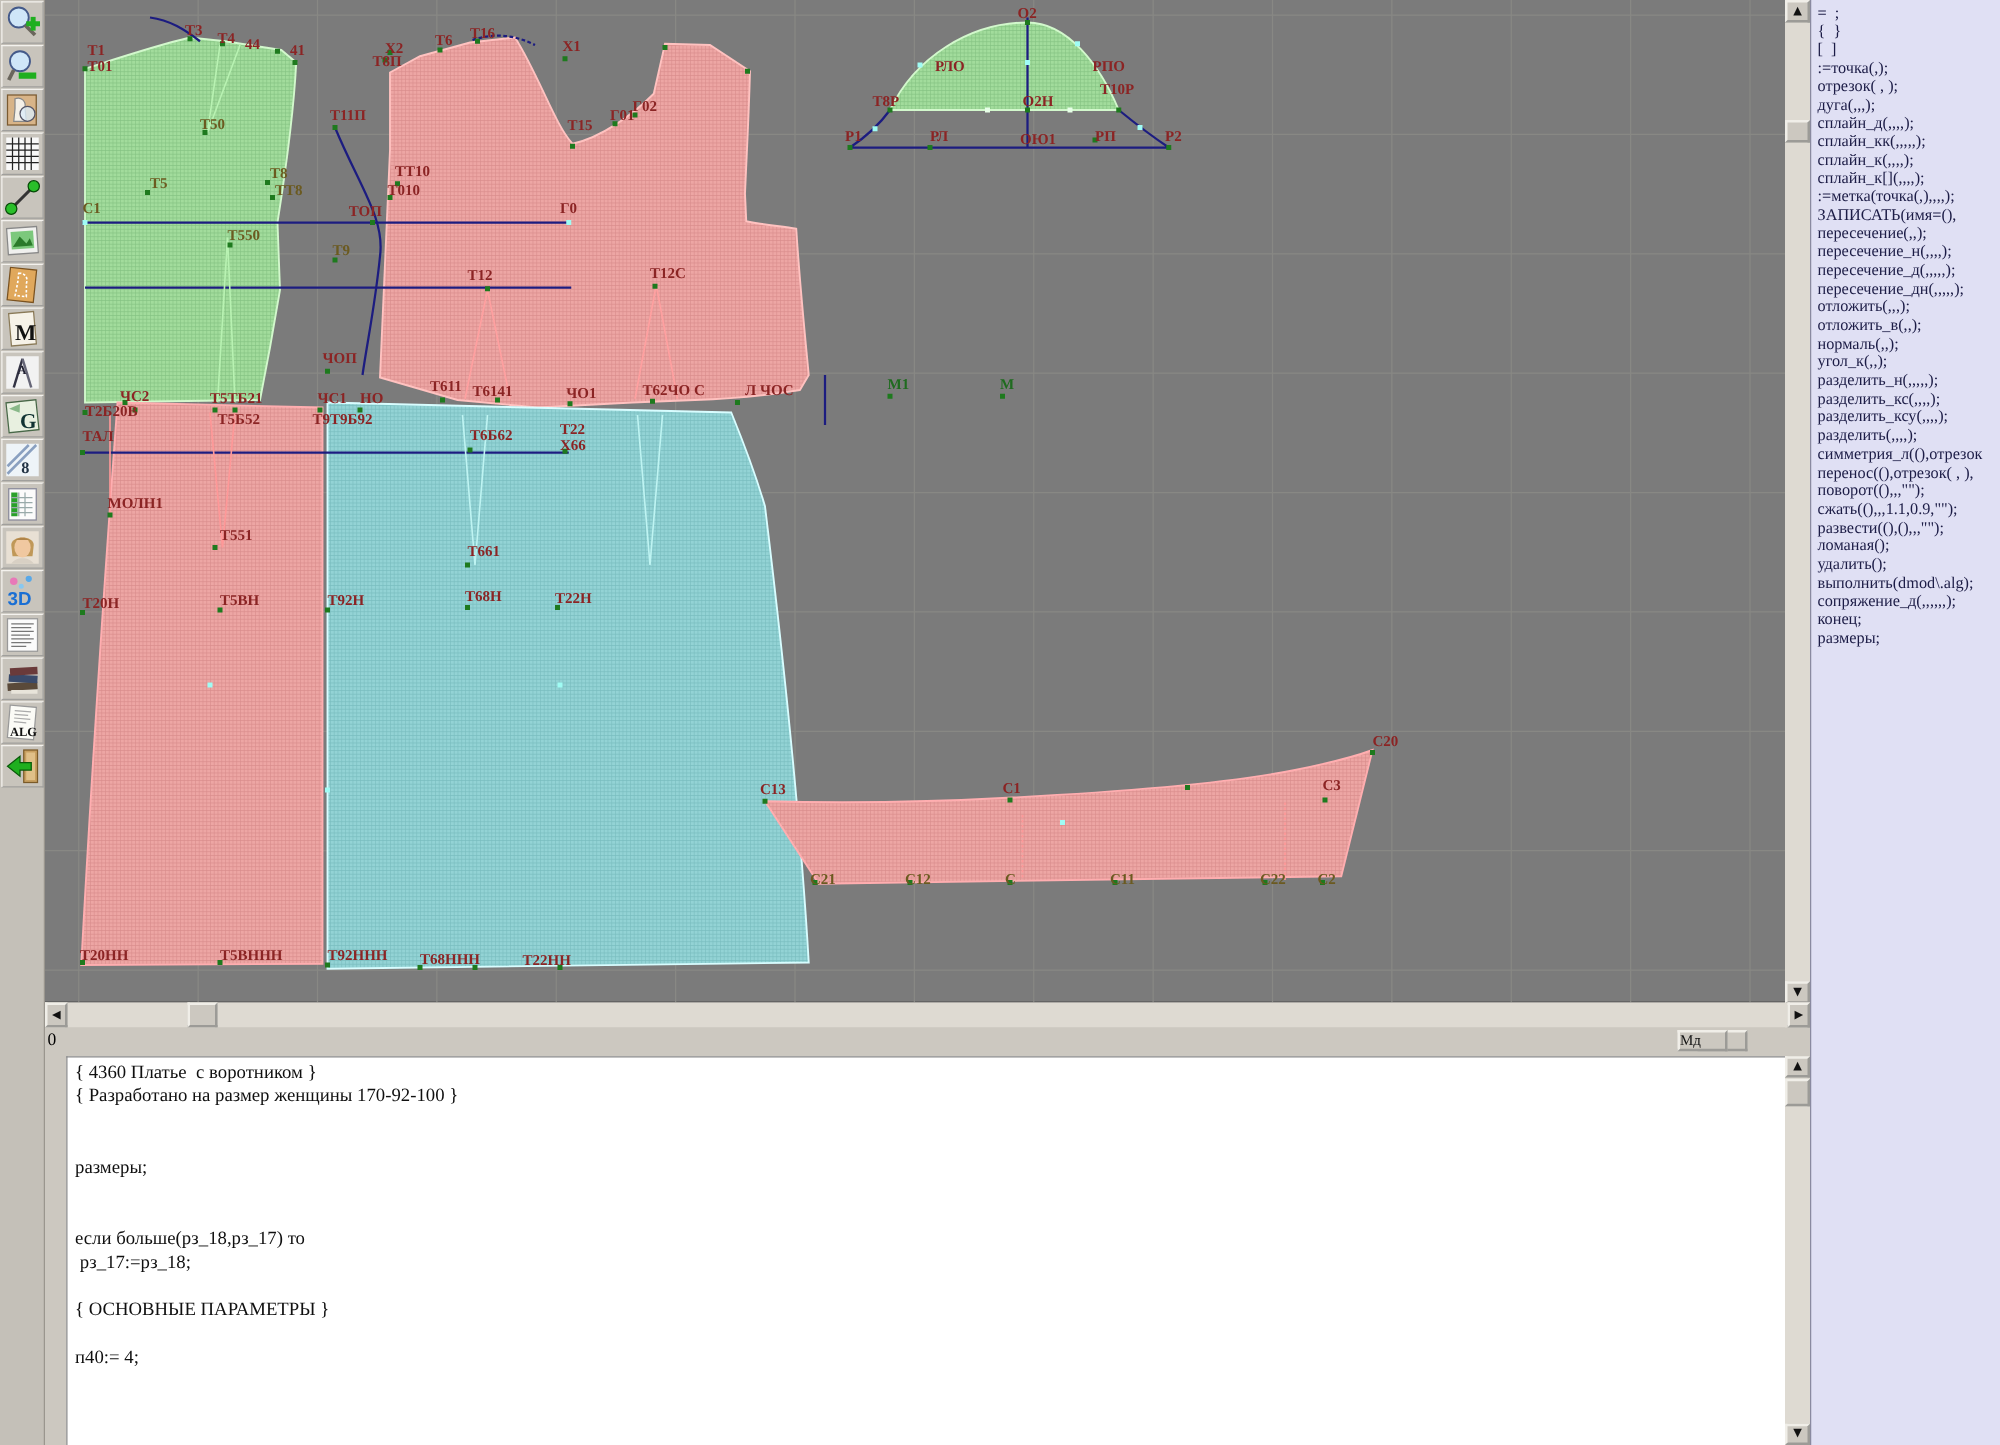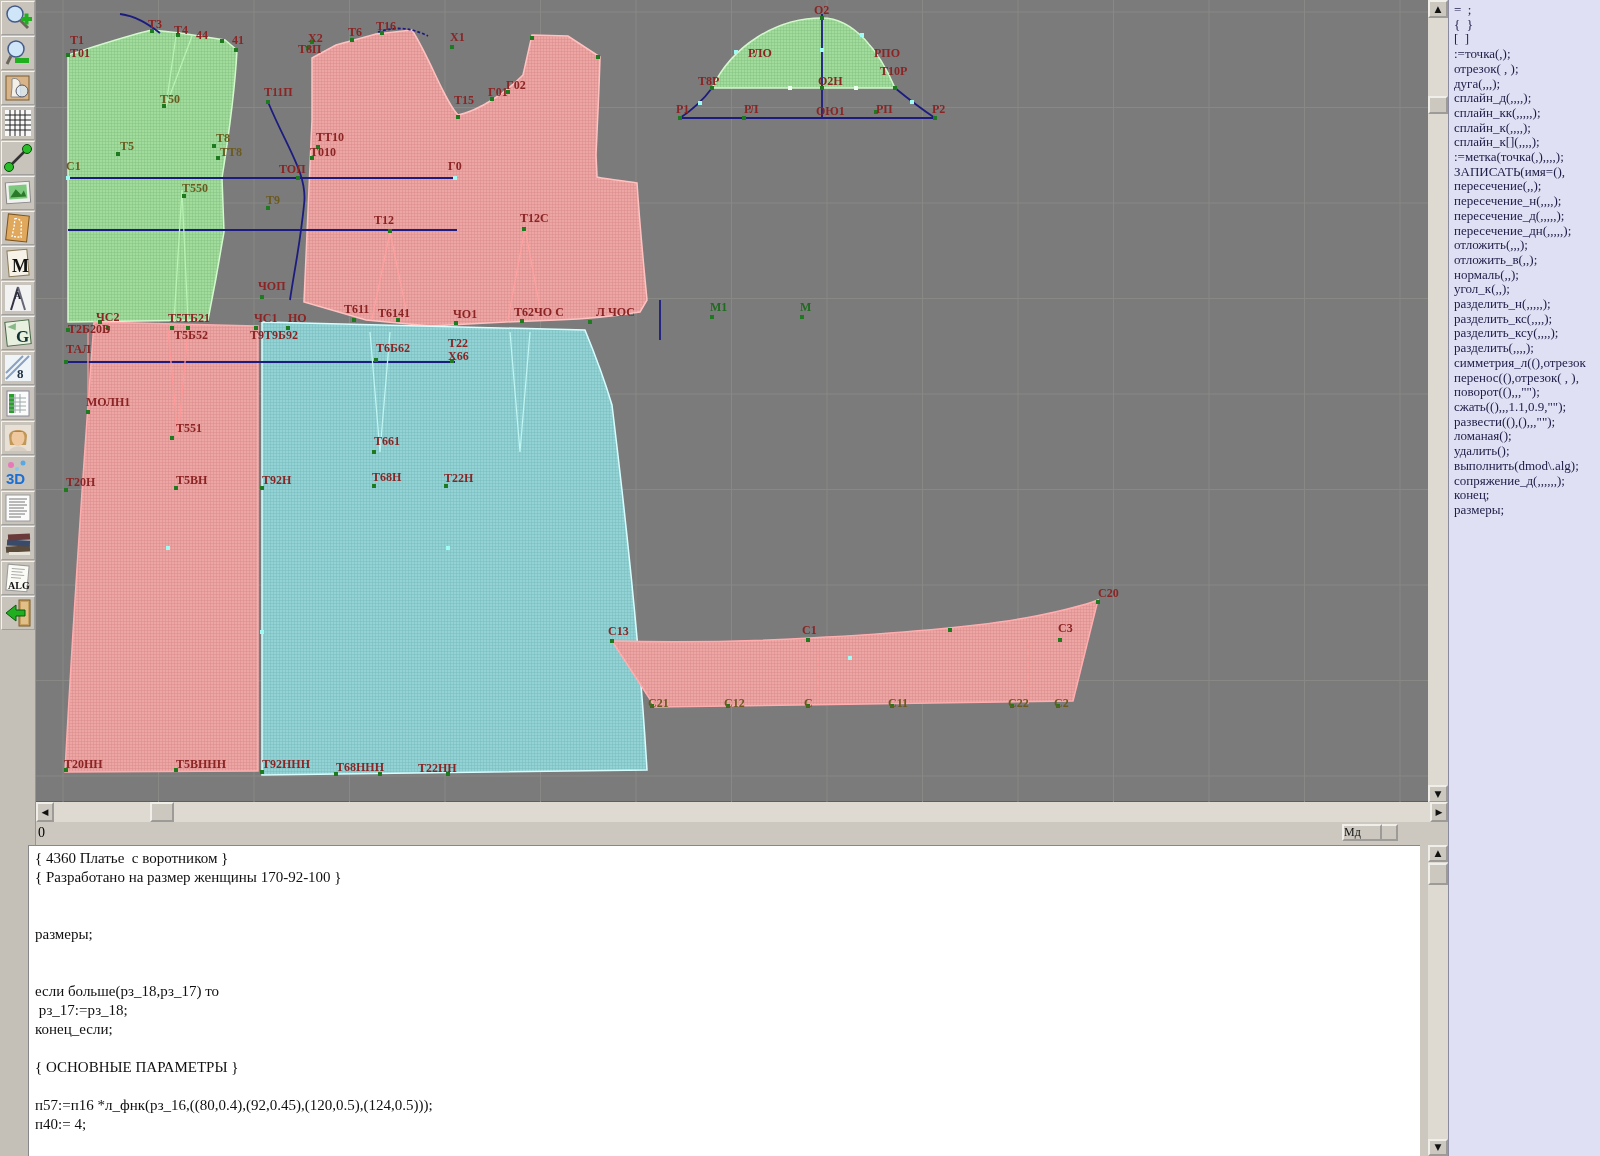--- a/index.html
+++ b/index.html
@@ -30,21 +30,21 @@
   #vscroll-editor { position:absolute; left:1428px; top:845px; width:20px; height:311px; background:#dedad2; }
 
   
   #midstrip { position:absolute; left:36px; top:822px; width:1392px; height:23px; background:#ccc8c0; }
   #row-label { position:absolute; left:2px; top:3px; font-size:14px; color:#000; }
   .mini-btn { position:absolute; top:2px; width:40px; height:17px; background:#ccc8c0;
     border:2px outset #f0eee8; font-size:12px; text-align:left; line-height:13px; color:#111; }
   #btn-rz { left:1322px; } #btn-md { left:1306px; }
 
   
-  #editor { position:absolute; left:28px; top:845px; width:1392px; height:311px;
+  #editor { position:absolute; left:53px; top:845px; width:1392px; height:311px;
     background:#fff; border-top:1px solid #888; border-left:1px solid #888;
     overflow:hidden; padding:3px 0 0 6px; }
   .ed-line { white-space:pre; font-size:15px; line-height:19px; color:#101010; }
 
   
   #sidepanel { position:absolute; left:1448px; top:0; width:152px; height:1156px;
     background:#e0e0f4; border-left:1px solid #8a8aa0; padding:3px 0 0 5px; overflow:hidden; }
   .cmd { font-size:13px; line-height:14.7px; color:#1c1c46; white-space:pre; cursor:default; }
 </style>
 </head>
@@ -460,25 +460,23 @@
   <div id="editor">
       <div class="ed-line">{ 4360 Платье  с воротником }</div>
       <div class="ed-line">{ Разработано на размер женщины 170-92-100 }</div>
       <div class="ed-line"> </div>
       <div class="ed-line"> </div>
       <div class="ed-line">размеры;</div>
       <div class="ed-line"> </div>
       <div class="ed-line"> </div>
       <div class="ed-line">если больше(рз_18,рз_17) то</div>
       <div class="ed-line"> рз_17:=рз_18;</div>
-      <div class="ed-line">конец_если;</div>
       <div class="ed-line"> </div>
       <div class="ed-line">{ ОСНОВНЫЕ ПАРАМЕТРЫ }</div>
       <div class="ed-line"> </div>
-      <div class="ed-line">п57:=п16 *л_фнк(рз_16,((80,0.4),(92,0.45),(120,0.5),(124,0.5)));</div>
       <div class="ed-line">п40:= 4;</div>
     </div>
 
   <div id="vscroll-editor">
     <div class="sb-btn" style="left:0;top:0;width:20px;height:17px;line-height:13px;">▲</div>
     <div class="sb-thumb" style="left:0;top:18px;width:20px;height:22px;"></div>
     <div class="sb-btn" style="left:0;top:294px;width:20px;height:17px;line-height:13px;">▼</div>
   </div>
 
   <div id="sidepanel">

